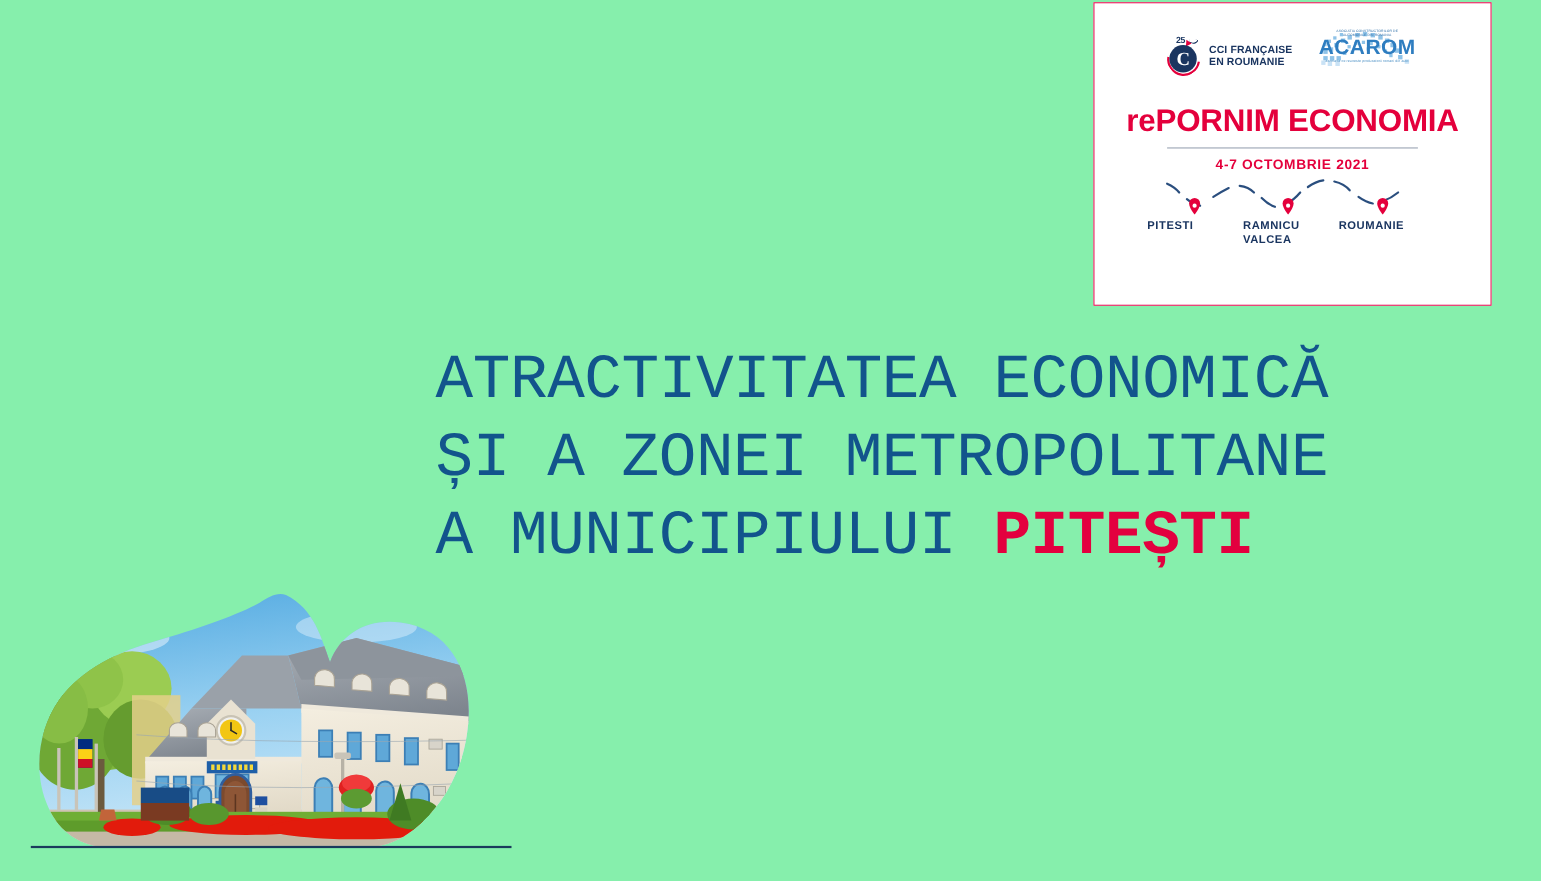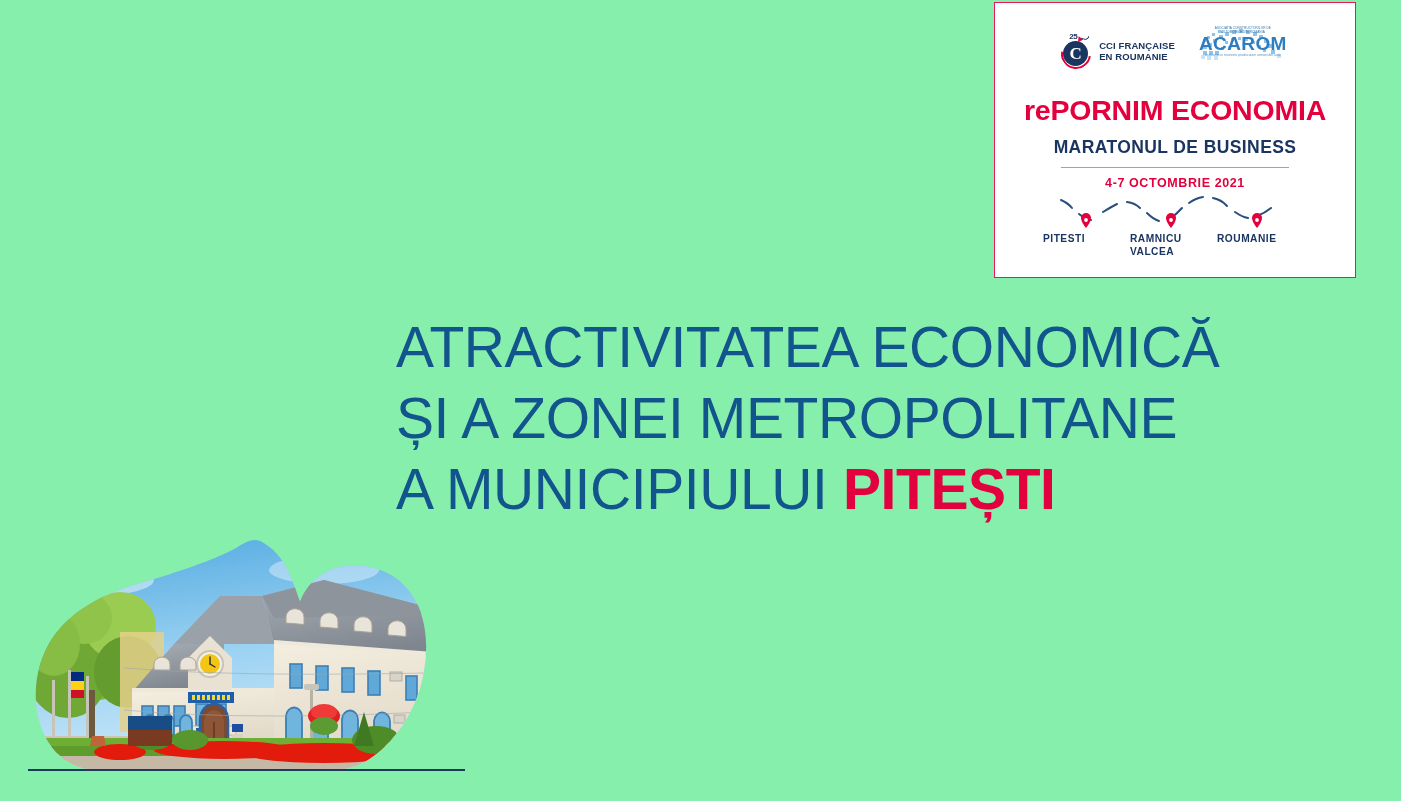--- a/index.html
+++ b/index.html
@@ -221,21 +221,21 @@
     top: 312px;
     width: 880px;
   }
   .heading-line {
     color: #12548C;
     font-size: 57px;
     font-weight: normal;
     line-height: 71px;
     letter-spacing: -0.4px;
     white-space: nowrap;
-    font-family: Liberation Sans, sans-serif;
+    font-family: Liberation Mono, monospace;
   }
   .heading-accent {
     color: #E3003F;
     font-weight: bold;
   }
 
   
   #photo-blob {
     position: absolute;
     left: 24px;
@@ -321,21 +321,20 @@
         </div>
         <div class="acarom-top">ASOCIATIA CONSTRUCTORILOR DE AUTOMOBILE DIN ROMANIA</div>
         <div class="acarom-word">ACAROM</div>
         <div class="acarom-sub">asociatia ce reuneste producatorii romani din auto</div>
       </div>
 
     </div>
 
     <div class="badge-title">rePORNIM ECONOMIA</div>
 
-    <div class="badge-subtitle">MARATONUL DE BUSINESS</div>
 
     <div class="badge-divider"></div>
 
     <div class="badge-date">4-7  OCTOMBRIE 2021</div>
 
     <div class="badge-map">
       <svg width="268" height="38" viewBox="0 0 268 38">
         <g stroke="#2A4E7E" stroke-width="2" fill="none" stroke-linecap="round">
           <path d="M 20 6 q 7 3 11 8"></path>
           <path d="M 38 20 q 6 5 12 6"></path>

